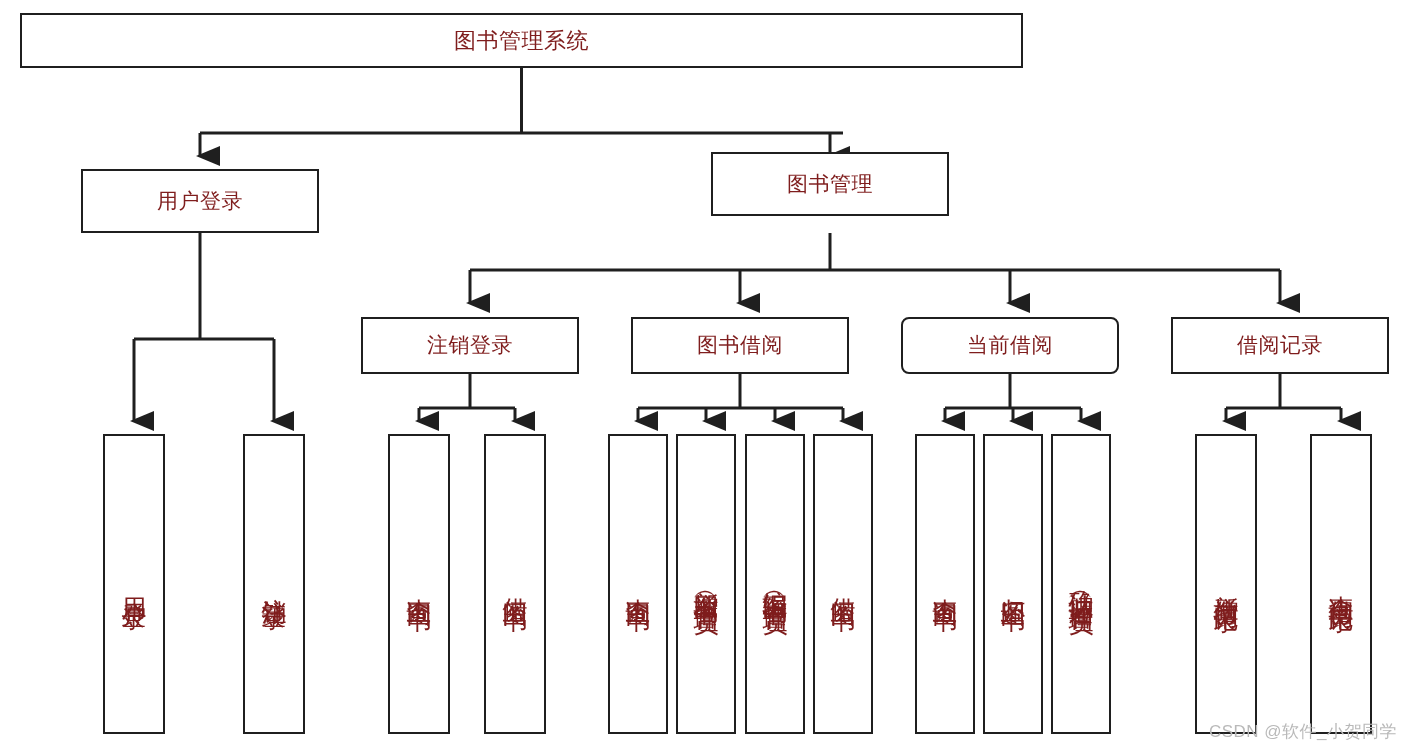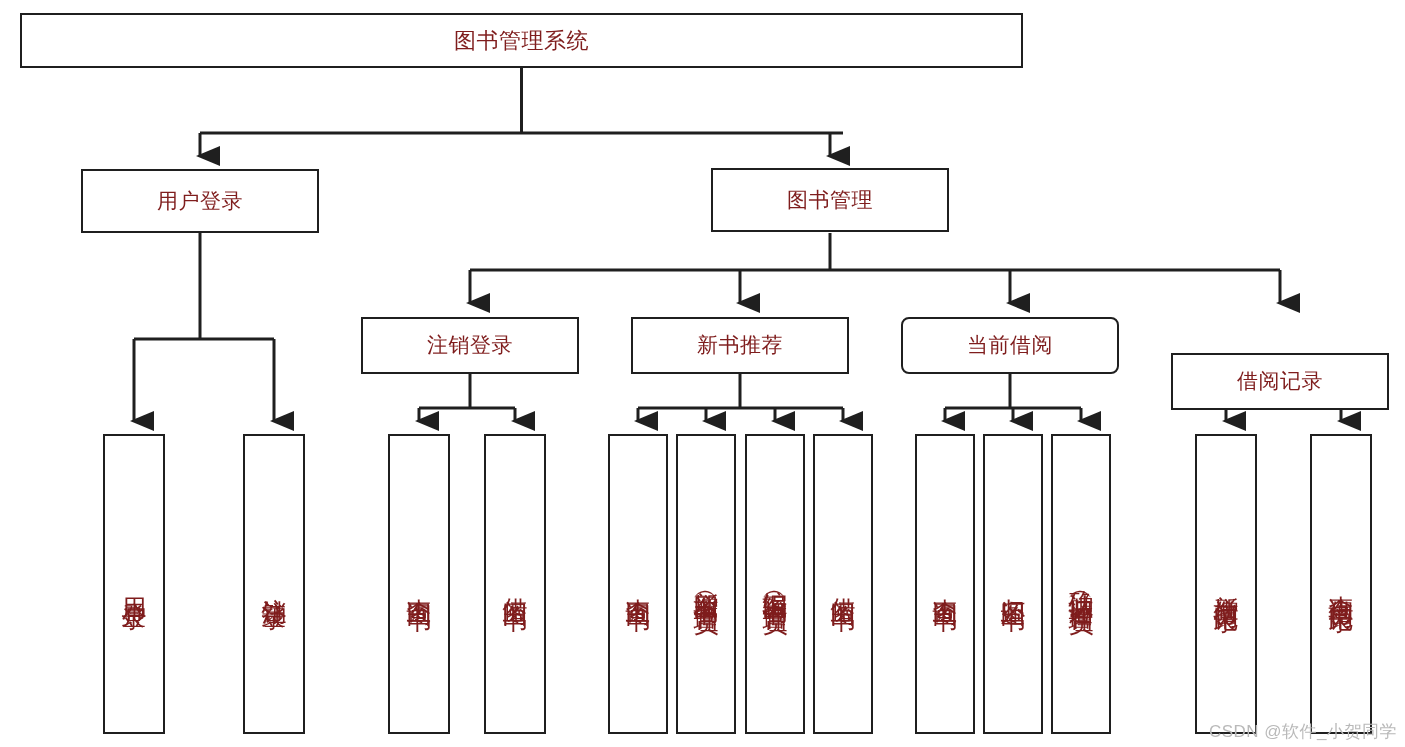--- a/index.html
+++ b/index.html
@@ -129,34 +129,34 @@
     </g>
   </svg>
 
   <div class="node horiz root" style="left:20px; top:13px; width:1003px; height:55px;">
     <span class="label">图书管理系统</span>
   </div>
 
   <div class="node horiz" style="left:81px; top:169px; width:238px; height:64px;">
     <span class="label">用户登录</span>
   </div>
-  <div class="node horiz" style="left:711px; top:168px; width:238px; height:64px;">
+  <div class="node horiz" style="left:711px; top:152px; width:238px; height:64px;">
     <span class="label">图书管理</span>
   </div>
 
   <div class="node horiz" style="left:361px; top:317px; width:218px; height:57px;">
     <span class="label">注销登录</span>
   </div>
   <div class="node horiz" style="left:631px; top:317px; width:218px; height:57px;">
-    <span class="label">新书推荐</span>
+    <span class="label">图书借阅</span>
   </div>
   <div class="node horiz" style="left:901px; top:317px; width:218px; height:57px;border-radius:8px;">
     <span class="label">当前借阅</span>
   </div>
-  <div class="node horiz" style="left:1171px; top:317px; width:218px; height:57px;margin-top:36px;">
+  <div class="node horiz" style="left:1171px; top:317px; width:218px; height:57px;">
     <span class="label">借阅记录</span>
   </div>
 
   <div class="node vert" style="left:103px; top:434px; width:62px; height:300px;">
     <span class="label">用户登录</span>
   </div>
   <div class="node vert" style="left:243px; top:434px; width:62px; height:300px;">
     <span class="label">注销登录</span>
   </div>
 

